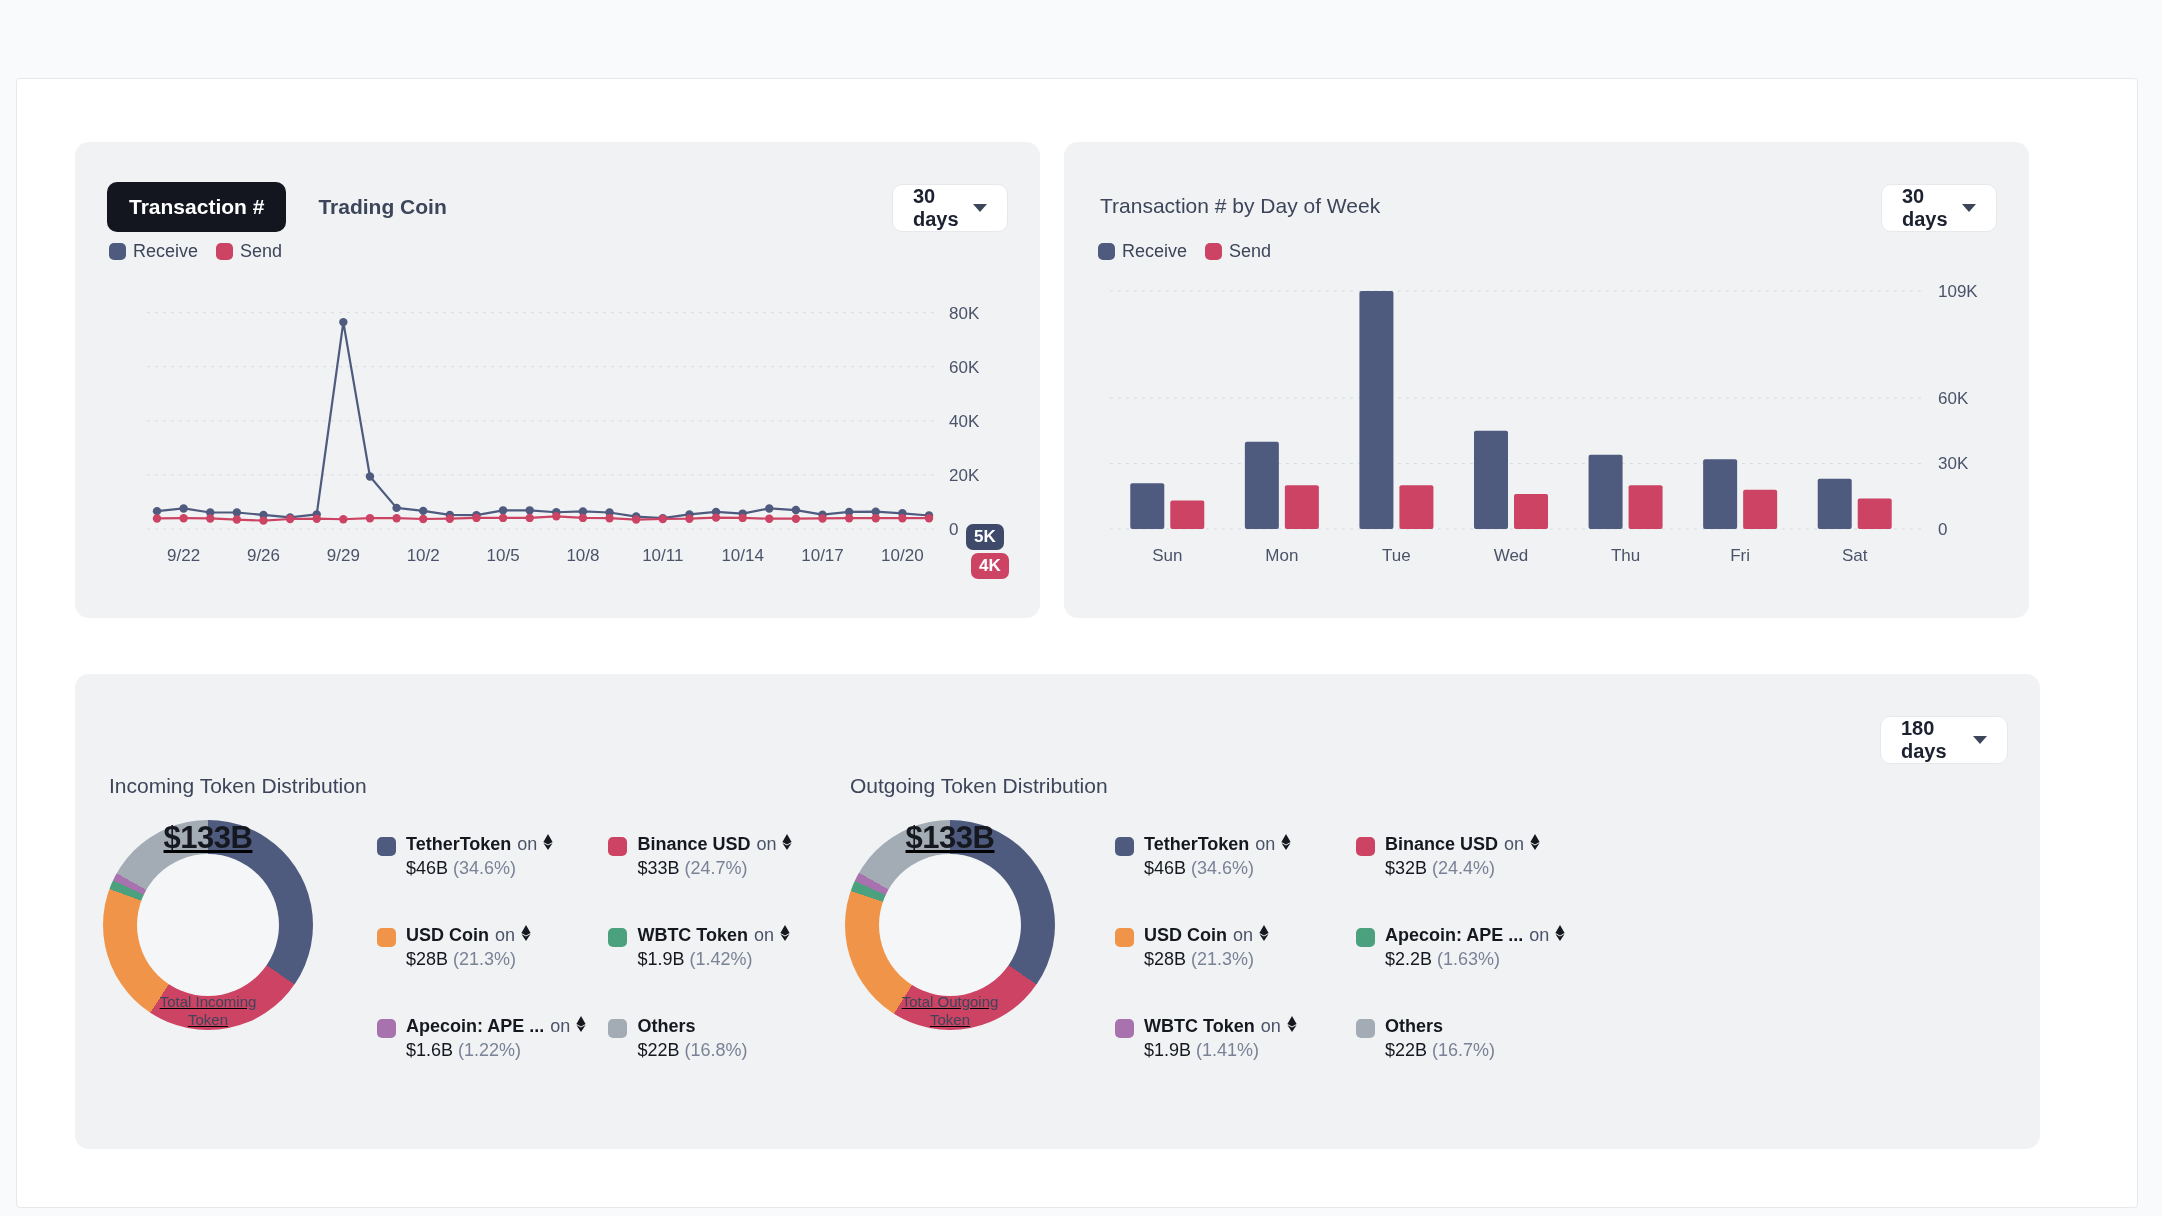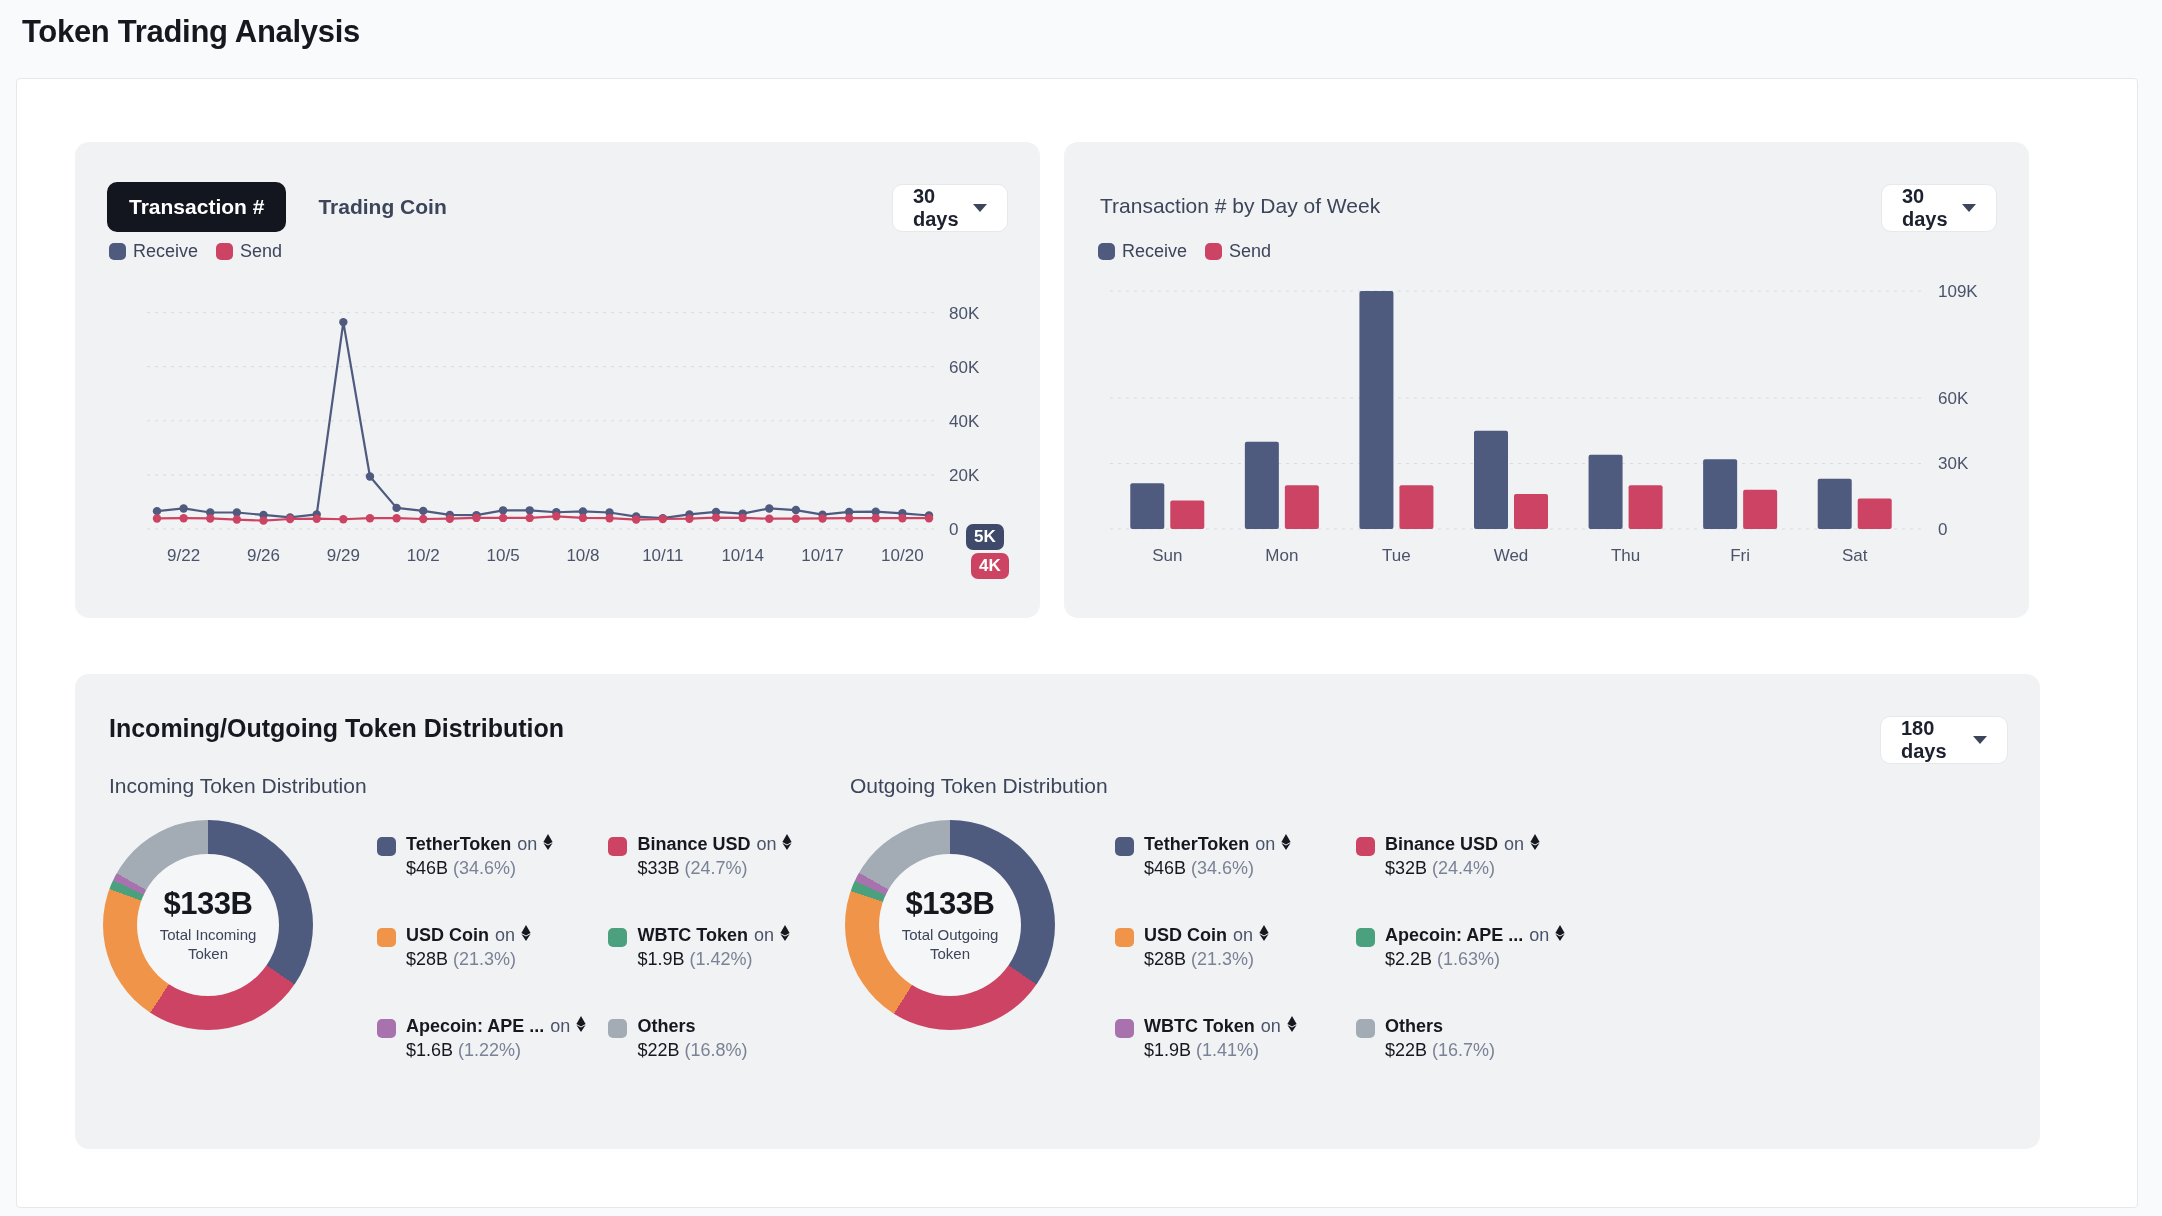--- a/index.html
+++ b/index.html
@@ -80,42 +80,41 @@
   .dist-sub-r { position: absolute; left: 775px; top: 100px; font-size: 21px; color: #3c4559; }
 
   .donut-wrap { position: absolute; width: 210px; height: 210px; }
   .donut { width: 210px; height: 210px; border-radius: 50%; position: relative; }
   .donut::after {
     content: ""; position: absolute; left: 34px; top: 34px;
     width: 142px; height: 142px; border-radius: 50%; background: #f5f6f7;
   }
   .donut-center {
     position: absolute; left: 0; top: 0; width: 210px; height: 210px;
-    display: flex; flex-direction: column; align-items: center; justify-content: center;
-    z-index: 2; pointer-events: none;
+    display: flex; flex-direction: column; align-items: center; justify-content: space-between;
+    z-index: 2; pointer-events: none; text-decoration: underline;
   }
   .donut-total { font-size: 31px; font-weight: 700; color: #15181f; letter-spacing: -0.5px; }
   .donut-label { font-size: 15px; color: #3c4559; text-align: center; line-height: 1.25; margin-top: 4px; max-width: 120px; }
 
   .legend-grid { position: absolute; display: grid; grid-template-columns: 1fr 1fr; column-gap: 22px; row-gap: 48px; }
   .leg-row { display: flex; align-items: flex-start; gap: 10px; }
   .leg-sw { width: 19px; height: 19px; border-radius: 5px; flex: none; margin-top: 3px; }
   .leg-body { display: flex; flex-direction: column; gap: 3px; }
   .leg-l1 { font-size: 18px; color: #15181f; font-weight: 700; display: flex; align-items: center; gap: 6px; white-space: nowrap; }
   .leg-on { font-weight: 400; color: #4a5369; }
   .leg-l2 { font-size: 18px; color: #15181f; font-weight: 500; }
   .leg-pct { color: #7a8296; font-weight: 400; }
   .eth-glyph { display: inline-block; width: 10px; height: 16px; }
 </style>
 </head>
 <body>
 
 <div class="page">
 
-  <div class="page-title">Token Trading Analysis</div>
 
   <div class="outer-card">
 
     <div class="panel panel-tx">
 
       <div class="tx-head">
         <button class="tab active">Transaction #</button>
         <button class="tab">Trading Coin</button>
       </div>
 
@@ -272,21 +271,20 @@
             <rect x="651.1428571428572" y="212.69724770642202" width="34" height="39.30275229357798" fill="#cc4363" rx="2"></rect>
             <text x="648.1428571428572" y="284" font-size="17" fill="#4a5369" text-anchor="middle" font-family="&quot;Liberation Sans&quot;, sans-serif">Fri</text>
             <rect x="725.7142857142858" y="201.77981651376146" width="34" height="50.22018348623853" fill="#4e5a7e" rx="2"></rect>
             <rect x="765.7142857142858" y="221.43119266055047" width="34" height="30.568807339449542" fill="#cc4363" rx="2"></rect>
             <text x="762.7142857142858" y="284" font-size="17" fill="#4a5369" text-anchor="middle" font-family="&quot;Liberation Sans&quot;, sans-serif">Sat</text>
           </svg></div>
     </div>
 
     <div class="panel panel-dist">
 
-      <div class="dist-title">Incoming/Outgoing Token Distribution</div>
 
       <div class="dropdown dd-dist">
         <span>180 days</span>
         <span class="caret"></span>
       </div>
 
       <div class="dist-sub-l">Incoming Token Distribution</div>
       <div class="dist-sub-r">Outgoing Token Distribution</div>
 
       <div class="donut-wrap" style="left:28px; top:146px;">

